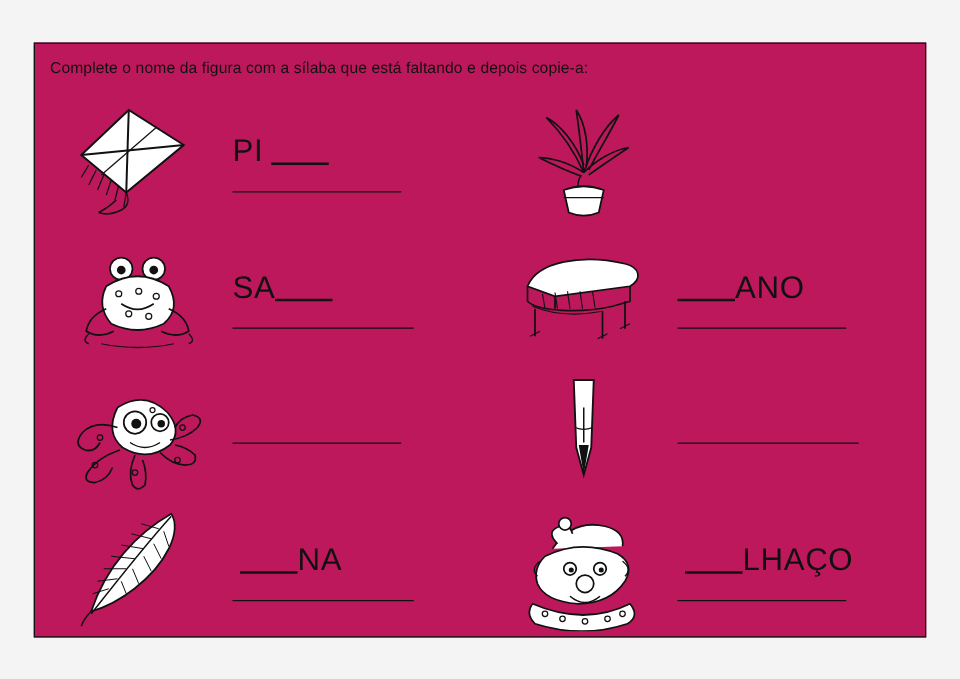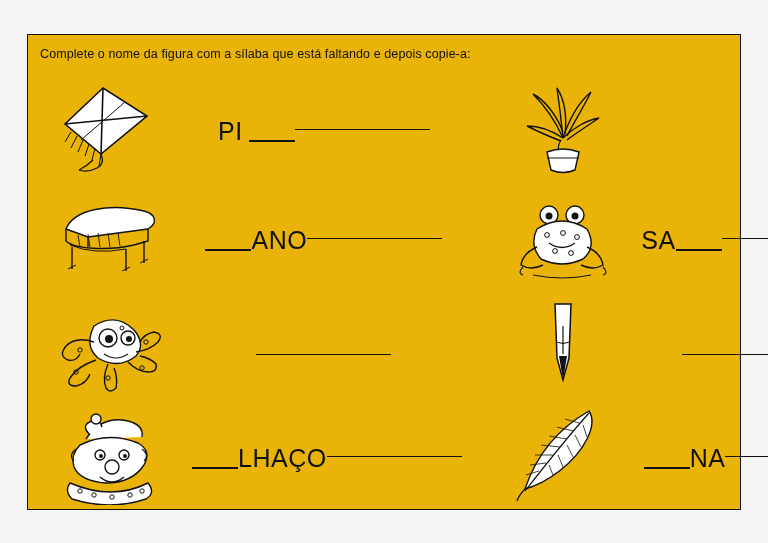--- a/index.html
+++ b/index.html
@@ -18,21 +18,21 @@
     width: 768px;
     height: 543px;
     background: #f4f4f4;
   }
   .sheet {
     position: absolute;
     left: 27px;
     top: 34px;
     width: 714px;
     height: 476px;
-    background: #eab308;
+    background: #be185d;
     border: 1px solid #111111;
     box-sizing: border-box;
   }
   .instruction {
     position: absolute;
     left: 12px;
     top: 12px;
     font-size: 12.5px;
     color: #111111;
     letter-spacing: 0.1px;
@@ -61,22 +61,22 @@
     align-items: center;
     justify-content: center;
     margin-left: 8px;
   }
   .pic svg {
     display: block;
   }
   .answer {
     flex: 1;
     display: flex;
-    flex-direction: row;
-    justify-content: center;
+    flex-direction: column;
+    justify-content: space-between;
     padding-right: 18px;
   }
   .word-line {
     display: flex;
     align-items: flex-end;
     font-size: 25px;
     color: #111111;
     height: 34px;
     letter-spacing: 0.5px;
   }
@@ -160,20 +160,53 @@
               <path d="M58,62 q-4,6 -2,12" stroke-width="1.2"></path>
               <path d="M44,74 q16,-6 32,0 l-4,18 q-12,5 -24,0 z" fill="#fff"></path>
               <line x1="44" y1="80" x2="76" y2="80" stroke-width="1"></line>
             </g>
           </svg>
         </div>
       </div>
 
       <div class="cell">
         <div class="pic">
+          <svg width="120" height="96" viewBox="0 0 120 96">
+            <g fill="none" stroke="#111" stroke-width="1.4">
+              <circle cx="46" cy="26" r="9" fill="#fff"></circle>
+              <circle cx="72" cy="26" r="9" fill="#fff"></circle>
+              <circle cx="46" cy="27" r="3.5" fill="#111" stroke="none"></circle>
+              <circle cx="72" cy="27" r="3.5" fill="#111" stroke="none"></circle>
+              <path d="M34,40 q25,-16 50,0 q10,18 -4,30 q-21,10 -42,0 q-12,-14 -4,-30 z" fill="#fff"></path>
+              <path d="M46,54 q13,9 26,0" stroke-width="1.3"></path>
+              <g stroke-width="1">
+                <circle cx="44" cy="46" r="2.4"></circle>
+                <circle cx="60" cy="44" r="2.4"></circle>
+                <circle cx="74" cy="48" r="2.4"></circle>
+                <circle cx="52" cy="62" r="2.4"></circle>
+                <circle cx="68" cy="64" r="2.4"></circle>
+              </g>
+              <path d="M34,58 q-14,6 -16,18 q10,6 22,0"></path>
+              <path d="M84,58 q14,6 16,18 q-10,6 -22,0"></path>
+              <path d="M20,78 q-6,6 0,8 M100,78 q6,6 0,8" stroke-width="1.1"></path>
+              <path d="M30,86 q30,6 58,0" stroke-width="1"></path>
+            </g>
+          </svg>
+        </div>
+        <div class="answer">
+          <div class="word-line">
+            <span class="word-text">SA</span>
+            <span class="blank tight"></span>
+          </div>
+          <div class="copy-line wide"></div>
+        </div>
+      </div>
+
+      <div class="cell">
+        <div class="pic">
           <svg width="126" height="96" viewBox="0 0 126 96">
             <g fill="none" stroke="#111" stroke-width="1.4">
               <path d="M18,40 C26,20 62,14 96,22 C108,25 110,34 100,40 L40,48 Z" fill="#fff"></path>
               <path d="M18,40 L18,52 C26,60 60,62 86,56 L100,52 L100,40"></path>
               <path d="M40,48 L40,58"></path>
               <path d="M22,56 q24,10 56,4" stroke-width="1"></path>
               <line x1="24" y1="58" x2="24" y2="80"></line>
               <line x1="78" y1="60" x2="78" y2="82"></line>
               <line x1="96" y1="52" x2="96" y2="74"></line>
               <path d="M20,80 l8,-4 M74,82 l8,-4 M92,74 l8,-4" stroke-width="1"></path>
@@ -186,53 +219,20 @@
               </g>
             </g>
           </svg>
         </div>
         <div class="answer">
           <div class="word-line">
             <span class="blank tight"></span>
             <span class="word-text">ANO</span>
           </div>
           <div class="copy-line"></div>
-        </div>
-      </div>
-
-      <div class="cell">
-        <div class="pic">
-          <svg width="120" height="96" viewBox="0 0 120 96">
-            <g fill="none" stroke="#111" stroke-width="1.4">
-              <circle cx="46" cy="26" r="9" fill="#fff"></circle>
-              <circle cx="72" cy="26" r="9" fill="#fff"></circle>
-              <circle cx="46" cy="27" r="3.5" fill="#111" stroke="none"></circle>
-              <circle cx="72" cy="27" r="3.5" fill="#111" stroke="none"></circle>
-              <path d="M34,40 q25,-16 50,0 q10,18 -4,30 q-21,10 -42,0 q-12,-14 -4,-30 z" fill="#fff"></path>
-              <path d="M46,54 q13,9 26,0" stroke-width="1.3"></path>
-              <g stroke-width="1">
-                <circle cx="44" cy="46" r="2.4"></circle>
-                <circle cx="60" cy="44" r="2.4"></circle>
-                <circle cx="74" cy="48" r="2.4"></circle>
-                <circle cx="52" cy="62" r="2.4"></circle>
-                <circle cx="68" cy="64" r="2.4"></circle>
-              </g>
-              <path d="M34,58 q-14,6 -16,18 q10,6 22,0"></path>
-              <path d="M84,58 q14,6 16,18 q-10,6 -22,0"></path>
-              <path d="M20,78 q-6,6 0,8 M100,78 q6,6 0,8" stroke-width="1.1"></path>
-              <path d="M30,86 q30,6 58,0" stroke-width="1"></path>
-            </g>
-          </svg>
-        </div>
-        <div class="answer">
-          <div class="word-line">
-            <span class="word-text">SA</span>
-            <span class="blank tight"></span>
-          </div>
-          <div class="copy-line wide"></div>
         </div>
       </div>
 
       <div class="cell">
         <div class="pic">
           <svg width="130" height="96" viewBox="0 0 130 96">
             <g fill="none" stroke="#111" stroke-width="1.4">
               <path d="M48,28 q22,-14 40,4 q12,14 2,26 q-18,14 -38,2 q-14,-12 -4,-32 z" fill="#fff"></path>
               <circle cx="62" cy="40" r="9" fill="#fff"></circle>
               <circle cx="82" cy="40" r="7" fill="#fff"></circle>
@@ -271,20 +271,53 @@
             </g>
           </svg>
         </div>
         <div class="answer">
           <div class="copy-line wide"></div>
         </div>
       </div>
 
       <div class="cell">
         <div class="pic">
+          <svg width="120" height="100" viewBox="0 0 120 100">
+            <g fill="none" stroke="#111" stroke-width="1.4">
+              <path d="M86,6 C58,22 34,48 22,84 C44,78 72,58 84,34 C90,22 90,12 86,6 Z" fill="#fff"></path>
+              <path d="M86,8 C66,30 44,58 22,86" stroke-width="1.2"></path>
+              <g stroke-width="0.8">
+                <line x1="76" y1="18" x2="62" y2="14"></line>
+                <line x1="70" y1="26" x2="54" y2="22"></line>
+                <line x1="64" y1="34" x2="46" y2="31"></line>
+                <line x1="57" y1="42" x2="38" y2="40"></line>
+                <line x1="50" y1="50" x2="32" y2="50"></line>
+                <line x1="43" y1="58" x2="27" y2="60"></line>
+                <line x1="36" y1="66" x2="23" y2="70"></line>
+                <line x1="80" y1="20" x2="84" y2="32"></line>
+                <line x1="72" y1="30" x2="78" y2="42"></line>
+                <line x1="64" y1="40" x2="70" y2="52"></line>
+                <line x1="55" y1="50" x2="60" y2="62"></line>
+                <line x1="46" y1="60" x2="50" y2="70"></line>
+              </g>
+              <path d="M22,84 q-6,6 -8,12" stroke-width="1.2"></path>
+            </g>
+          </svg>
+        </div>
+        <div class="answer">
+          <div class="word-line">
+            <span class="blank after"></span>
+            <span class="word-text">NA</span>
+          </div>
+          <div class="copy-line wide"></div>
+        </div>
+      </div>
+
+      <div class="cell">
+        <div class="pic">
           <svg width="130" height="100" viewBox="0 0 130 100">
             <g fill="none" stroke="#111" stroke-width="1.4">
               <path d="M40,34 q16,-24 42,-18 q16,4 14,16" fill="#fff"></path>
               <path d="M44,30 q-10,-10 2,-14 q8,-2 10,6" fill="#fff"></path>
               <circle cx="50" cy="14" r="5" fill="#fff"></circle>
               <path d="M34,40 q28,-14 58,-2 q14,8 6,22 q-12,18 -38,18 q-26,-2 -32,-16 q-4,-12 6,-22 z" fill="#fff"></path>
               <circle cx="54" cy="50" r="5" fill="#fff"></circle>
               <circle cx="78" cy="50" r="5" fill="#fff"></circle>
               <circle cx="55" cy="51" r="2" fill="#111" stroke="none"></circle>
               <circle cx="79" cy="51" r="2" fill="#111" stroke="none"></circle>
@@ -305,48 +338,15 @@
         </div>
         <div class="answer">
           <div class="word-line">
             <span class="blank after"></span>
             <span class="word-text">LHAÇO</span>
           </div>
           <div class="copy-line"></div>
         </div>
       </div>
 
-      <div class="cell">
-        <div class="pic">
-          <svg width="120" height="100" viewBox="0 0 120 100">
-            <g fill="none" stroke="#111" stroke-width="1.4">
-              <path d="M86,6 C58,22 34,48 22,84 C44,78 72,58 84,34 C90,22 90,12 86,6 Z" fill="#fff"></path>
-              <path d="M86,8 C66,30 44,58 22,86" stroke-width="1.2"></path>
-              <g stroke-width="0.8">
-                <line x1="76" y1="18" x2="62" y2="14"></line>
-                <line x1="70" y1="26" x2="54" y2="22"></line>
-                <line x1="64" y1="34" x2="46" y2="31"></line>
-                <line x1="57" y1="42" x2="38" y2="40"></line>
-                <line x1="50" y1="50" x2="32" y2="50"></line>
-                <line x1="43" y1="58" x2="27" y2="60"></line>
-                <line x1="36" y1="66" x2="23" y2="70"></line>
-                <line x1="80" y1="20" x2="84" y2="32"></line>
-                <line x1="72" y1="30" x2="78" y2="42"></line>
-                <line x1="64" y1="40" x2="70" y2="52"></line>
-                <line x1="55" y1="50" x2="60" y2="62"></line>
-                <line x1="46" y1="60" x2="50" y2="70"></line>
-              </g>
-              <path d="M22,84 q-6,6 -8,12" stroke-width="1.2"></path>
-            </g>
-          </svg>
-        </div>
-        <div class="answer">
-          <div class="word-line">
-            <span class="blank after"></span>
-            <span class="word-text">NA</span>
-          </div>
-          <div class="copy-line wide"></div>
-        </div>
-      </div>
-
     </div>
   </div>
 </div>
 
 </body></html>

